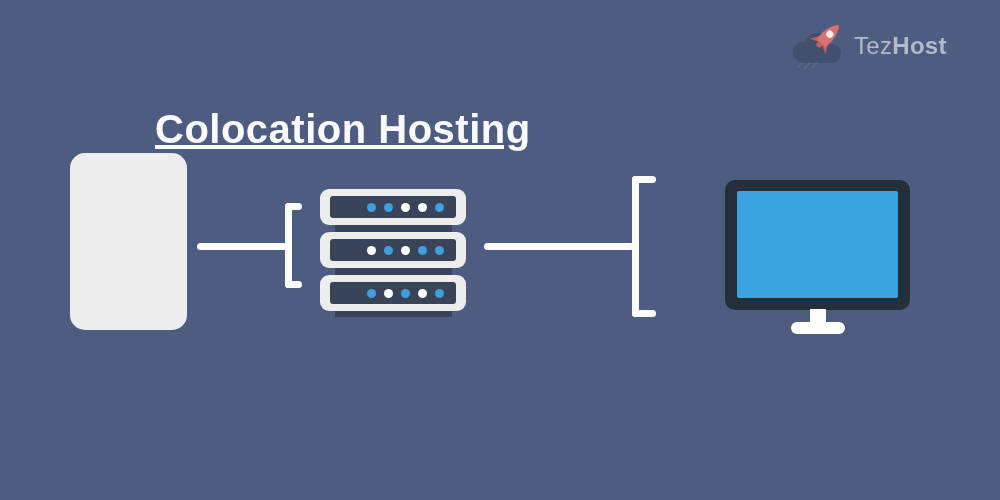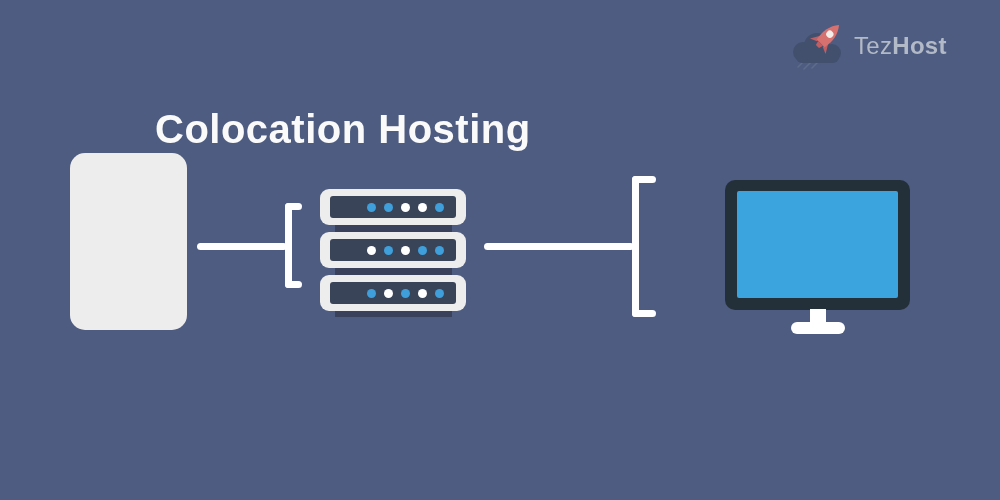--- a/index.html
+++ b/index.html
@@ -16,20 +16,21 @@
   .logo-icon{width:62px;height:52px;flex:0 0 auto;}
   .logo-text{margin-left:2px;font-size:24px;color:var(--logo-text,#b3bac7);letter-spacing:.3px;}
   .logo-text .reg{font-weight:400;}
   .logo-text .bold{font-weight:700;}
 
   
   .title{
     position:absolute;left:155px;top:80px;
     font-size:40px;font-weight:700;color:var(--title,#fafafa);
     letter-spacing:.5px;
+    text-decoration:underline;
   }
 
   
   .client-box{
     position:absolute;left:70px;top:153px;width:117px;height:177px;
     background:var(--panel,#ededed);border-radius:15px;
   }
 
   
   .hline{position:absolute;height:7px;background:var(--line,#fff);border-radius:4px;}

